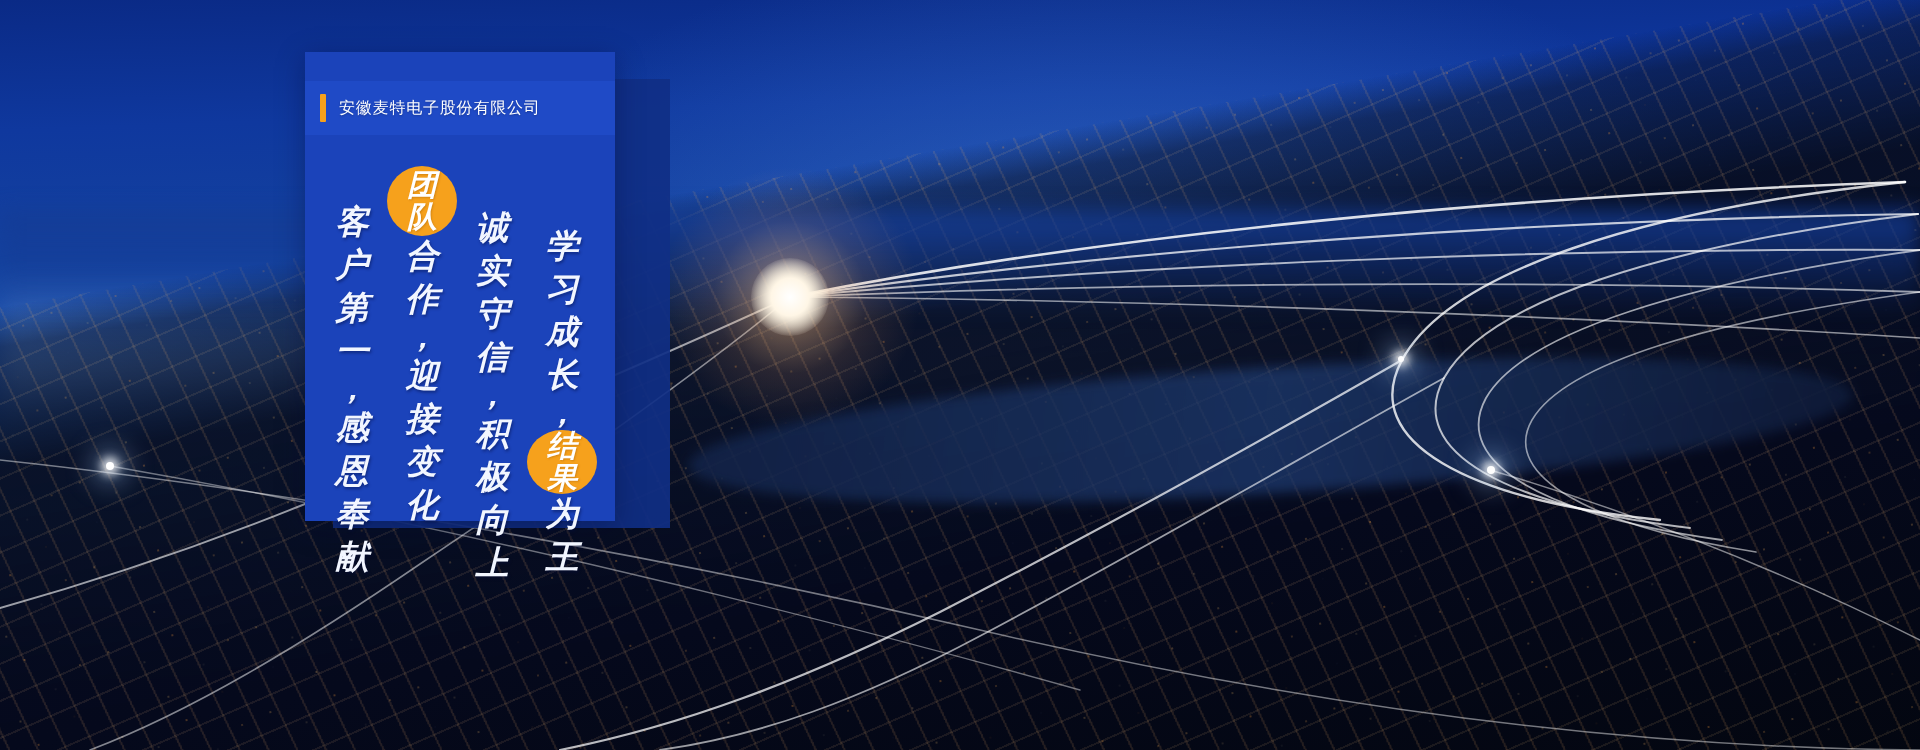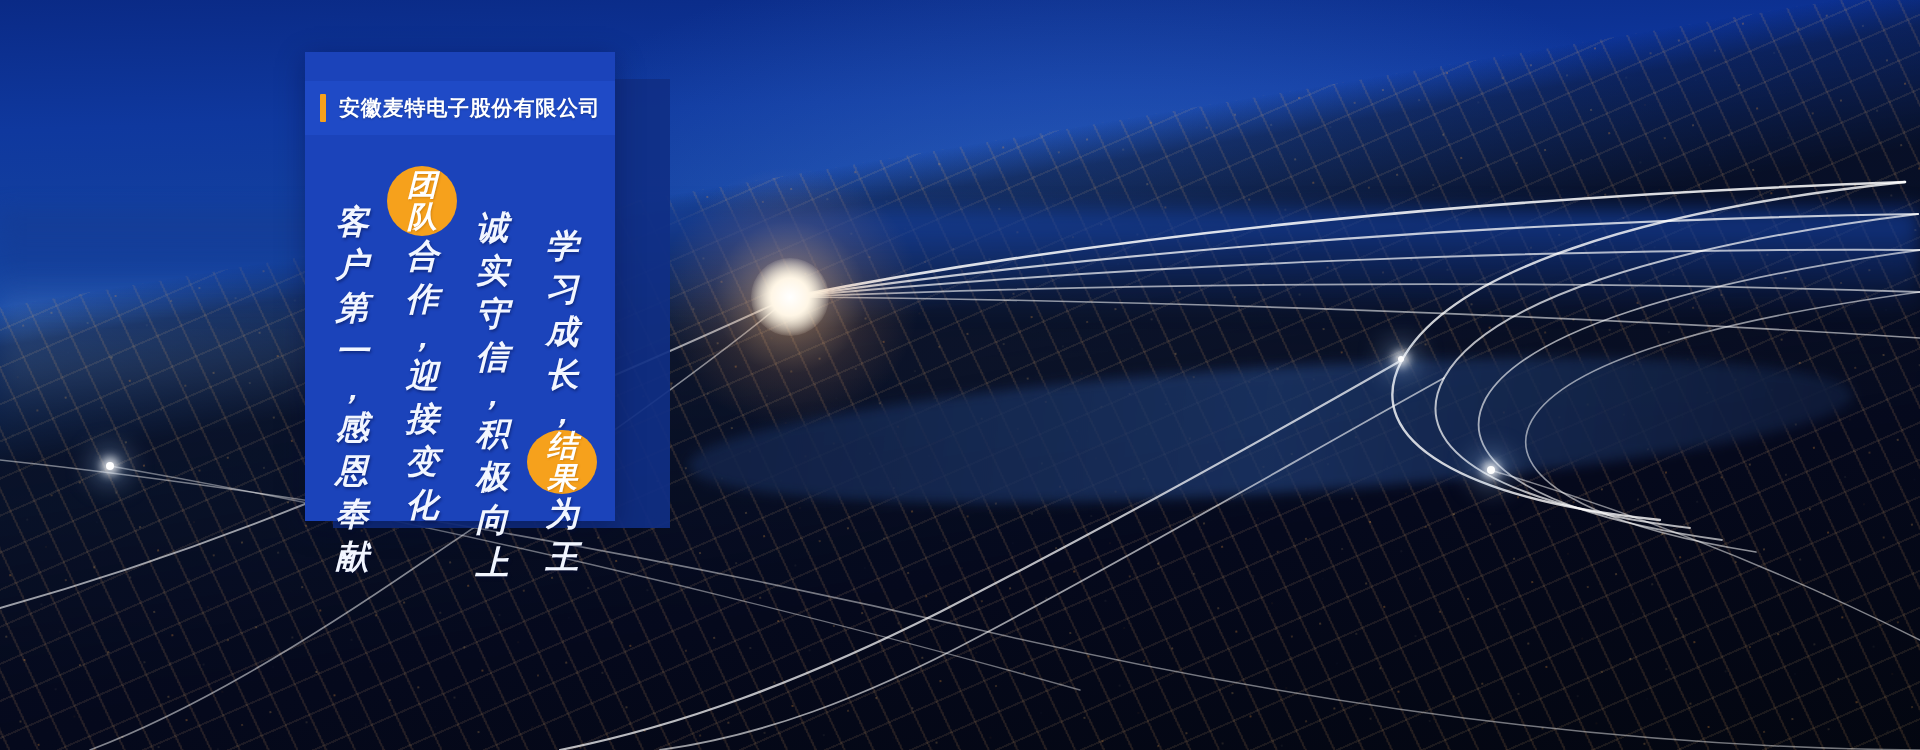--- a/index.html
+++ b/index.html
@@ -97,21 +97,21 @@
   }
   .panel-head{
     position:absolute;left:0;top:29px;width:100%;height:54px;
     background:#1f4ac6;
     display:flex;align-items:center;
   }
   .head-bar{
     width:6px;height:28px;background:#f6a11c;margin-left:15px;flex:none;border-radius:1px;
   }
   .head-title{
-    margin-left:13px;color:#ffffff;font-size:21px;font-weight:bold;letter-spacing:.8px;
+    margin-left:13px;color:#ffffff;font-size:16px;font-weight:normal;letter-spacing:.8px;
     white-space:nowrap;text-shadow:0 1px 2px rgba(0,0,0,.25);
   }
 
   
   .cols{
     position:absolute;left:0;top:96px;width:100%;height:430px;
     display:flex;flex-direction:row-reverse;justify-content:flex-start;
     padding-left:8px;padding-right:18px;box-sizing:border-box;
   }
   .col{

